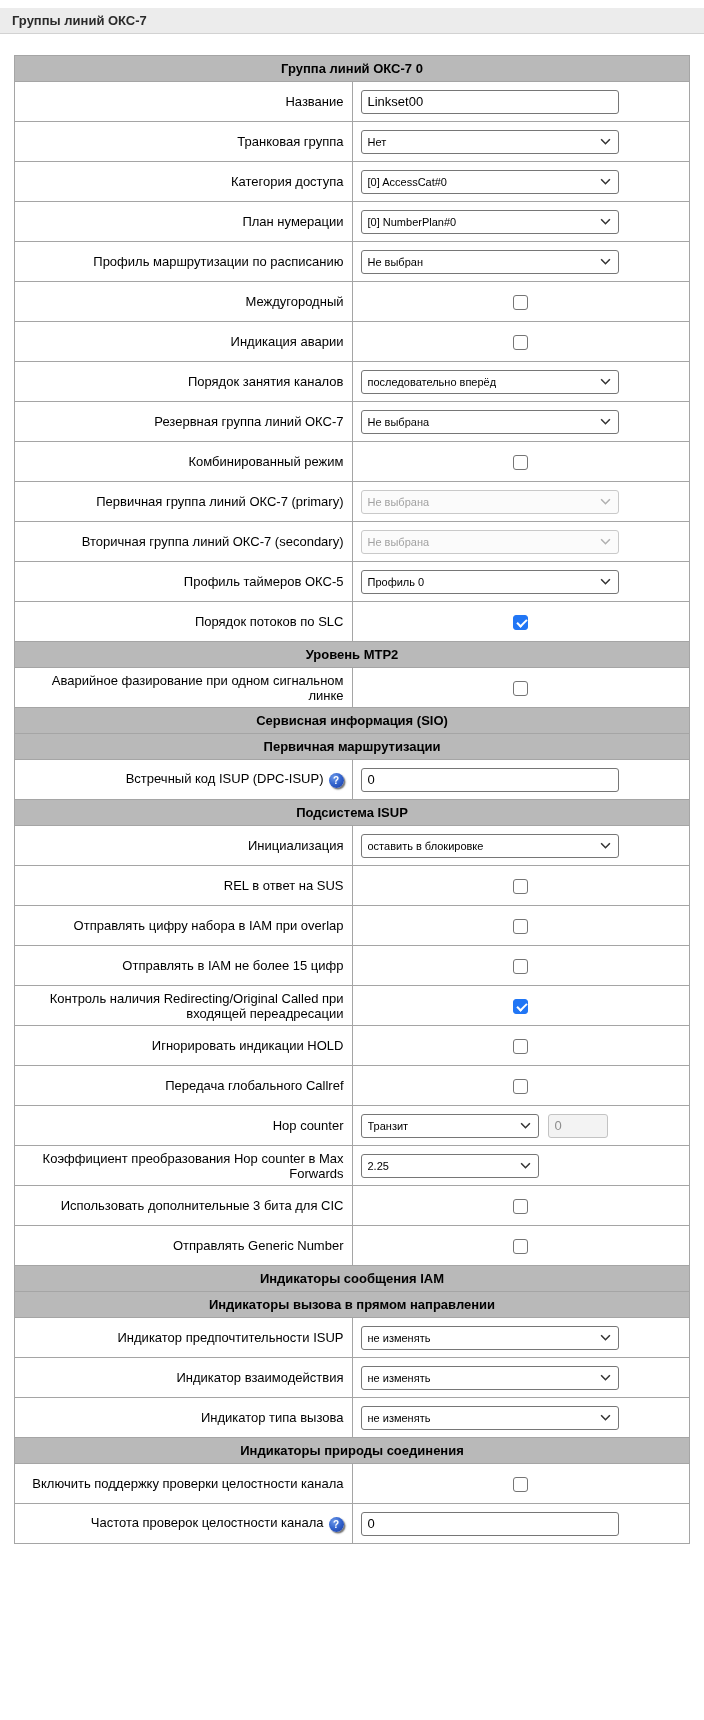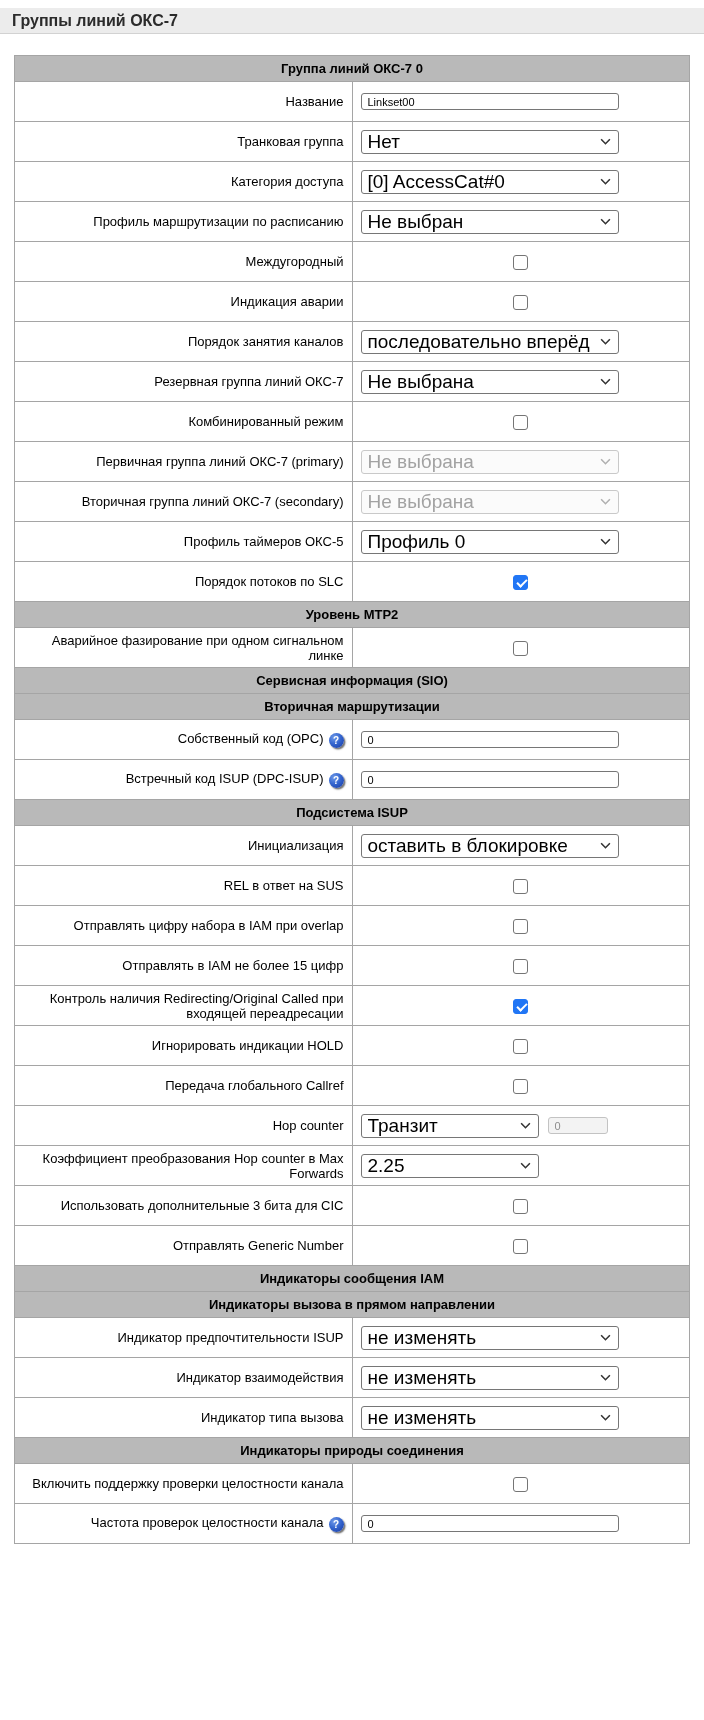--- a/index.html
+++ b/index.html
@@ -1,36 +1,36 @@
 <!DOCTYPE html>
 <html lang="ru"><head>
 <meta charset="utf-8">
 <style>
   html,body{margin:0;padding:0;background:#fff;font-family:"Liberation Sans",sans-serif;color:#000;}
   .page{width:704px;min-height:1720px;position:relative;}
   .titlebar{margin-top:8px;height:25px;background:#ececec;border-bottom:1px solid #d2d2d2;
-            display:flex;align-items:center;padding-left:12px;font-size:16px;font-weight:bold;color:#2b2b2b;}
+            display:flex;align-items:center;padding-left:12px;font-size:13px;font-weight:bold;color:#2b2b2b;}
   .tbl-wrap{margin:21px 0 0 14px;width:676px;}
   table.frm{width:676px;border-collapse:collapse;table-layout:fixed;font-size:13px;}
   table.frm td{border:1px solid #a5a5a5;padding:2px 8px;}
   table.frm{border:1px solid #7f7f7f;}
   tr.sec td{background:#b9b9b9;text-align:center;font-weight:bold;height:25px;padding:0 6px;color:#000;}
   tr.row td{height:35px;background:#fff;}
   td.label{width:392px;text-align:right;color:#000;}
   td.control{text-align:left;}
   td.control.center{text-align:center;}
   
-  .ti{box-sizing:border-box;width:258px;height:17px;border:1px solid #767676;border-radius:3px;
-      padding:0 6px;font-size:11px;font-family:"Liberation Sans",sans-serif;color:#000;background:#fff;}
+  .ti{box-sizing:border-box;width:258px;height:24px;border:1px solid #767676;border-radius:3px;
+      padding:0 6px;font-size:13px;font-family:"Liberation Sans",sans-serif;color:#000;background:#fff;}
   .ti.small{width:60px;}
   .ti:disabled,.ti.disabled{background:#f3f3f3;border-color:#c3c3c3;color:#8d8d8d;}
   
   .sel{box-sizing:border-box;display:inline-flex;align-items:center;justify-content:space-between;
        width:258px;height:24px;border:1px solid #767676;border-radius:3px;background:#fff;
-       padding:0 7px 0 6px;font-size:19px;cursor:default;overflow:hidden;vertical-align:middle;}
+       padding:0 7px 0 6px;font-size:11px;cursor:default;overflow:hidden;vertical-align:middle;}
   .sel .sel-t{white-space:nowrap;overflow:hidden;flex:1 1 auto;text-align:left;}
   .sel .chev{flex:0 0 auto;margin-left:6px;display:inline-flex;}
   .sel.mid{width:178px;}
   .sel.dis{border-color:#c9c9c9;color:#a2a2a2;background:#fbfbfb;}
   .sel.dis .chev path{stroke:#b0b0b0;}
   
   .cb{appearance:none;-webkit-appearance:none;width:15px;height:15px;border:1px solid #757575;
       border-radius:3px;background:#fff;margin:0;vertical-align:middle;position:relative;}
   .cb:checked{background:#2176f5;border-color:#2176f5;}
   .cb:checked::after{content:"";position:absolute;left:4.5px;top:1.5px;width:4px;height:8px;
@@ -78,20 +78,31 @@
         <td class="control"><span class="sel">
                 <span class="sel-t">[0] AccessCat#0</span>
                 <span class="chev">
                   <svg width="11" height="7" viewBox="0 0 12 8">
                     <path d="M1 1.5l5 5 5-5" fill="none" stroke="#333" stroke-width="1.8"></path>
                   </svg>
                 </span>
               </span></td>
       </tr>
       <tr class="row">
+        <td class="label">План нумерации</td>
+        <td class="control"><span class="sel">
+                <span class="sel-t">[0] NumberPlan#0</span>
+                <span class="chev">
+                  <svg width="11" height="7" viewBox="0 0 12 8">
+                    <path d="M1 1.5l5 5 5-5" fill="none" stroke="#333" stroke-width="1.8"></path>
+                  </svg>
+                </span>
+              </span></td>
+      </tr>
+      <tr class="row">
         <td class="label">Профиль маршрутизации по расписанию</td>
         <td class="control"><span class="sel">
                 <span class="sel-t">Не выбран</span>
                 <span class="chev">
                   <svg width="11" height="7" viewBox="0 0 12 8">
                     <path d="M1 1.5l5 5 5-5" fill="none" stroke="#333" stroke-width="1.8"></path>
                   </svg>
                 </span>
               </span></td>
       </tr>
@@ -173,26 +184,22 @@
       <tr class="row">
         <td class="label">Аварийное фазирование при одном сигнальном линке</td>
         <td class="control center"><input type="checkbox" class="cb" style=""></td>
       </tr>
 
       <tr class="sec">
             <td colspan="2">Сервисная информация (SIO)</td>
           </tr>
 
       <tr class="sec">
-            <td colspan="2">Вторичная маршрутизации</td>
-          </tr>
-      <tr class="row">
-        <td class="label"><span>Собственный код (OPC)</span><span class="help">?</span></td>
-        <td class="control"><input class="ti" value="0" style=""></td>
-      </tr>
+            <td colspan="2">Первичная маршрутизации</td>
+          </tr>
       <tr class="row">
         <td class="label"><span>Встречный код ISUP (DPC-ISUP)</span><span class="help">?</span></td>
         <td class="control"><input class="ti" value="0" style=""></td>
       </tr>
 
       <tr class="sec">
             <td colspan="2">Подсистема ISUP</td>
           </tr>
       <tr class="row">
         <td class="label">Инициализация</td>

